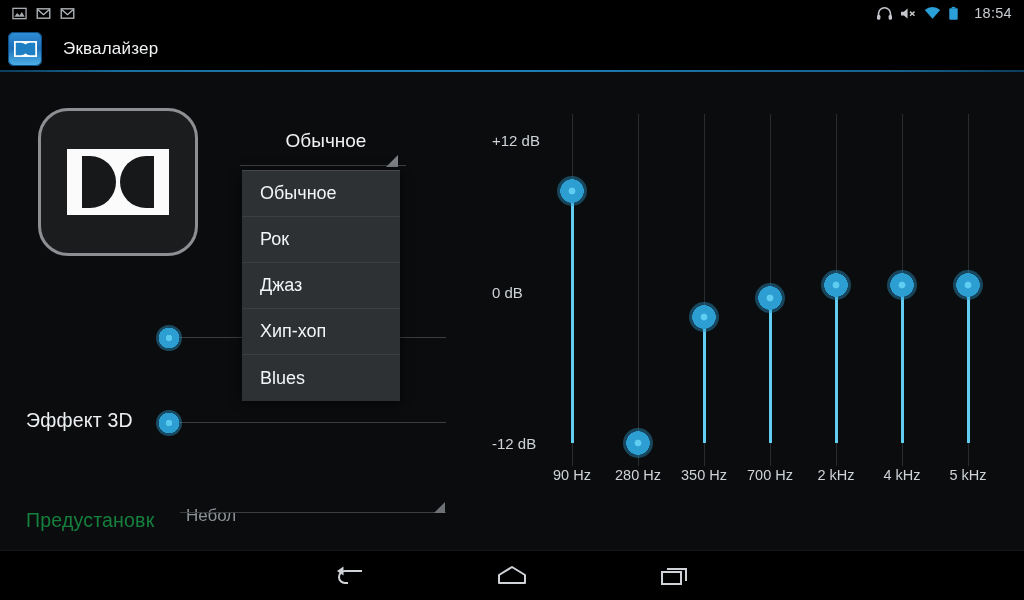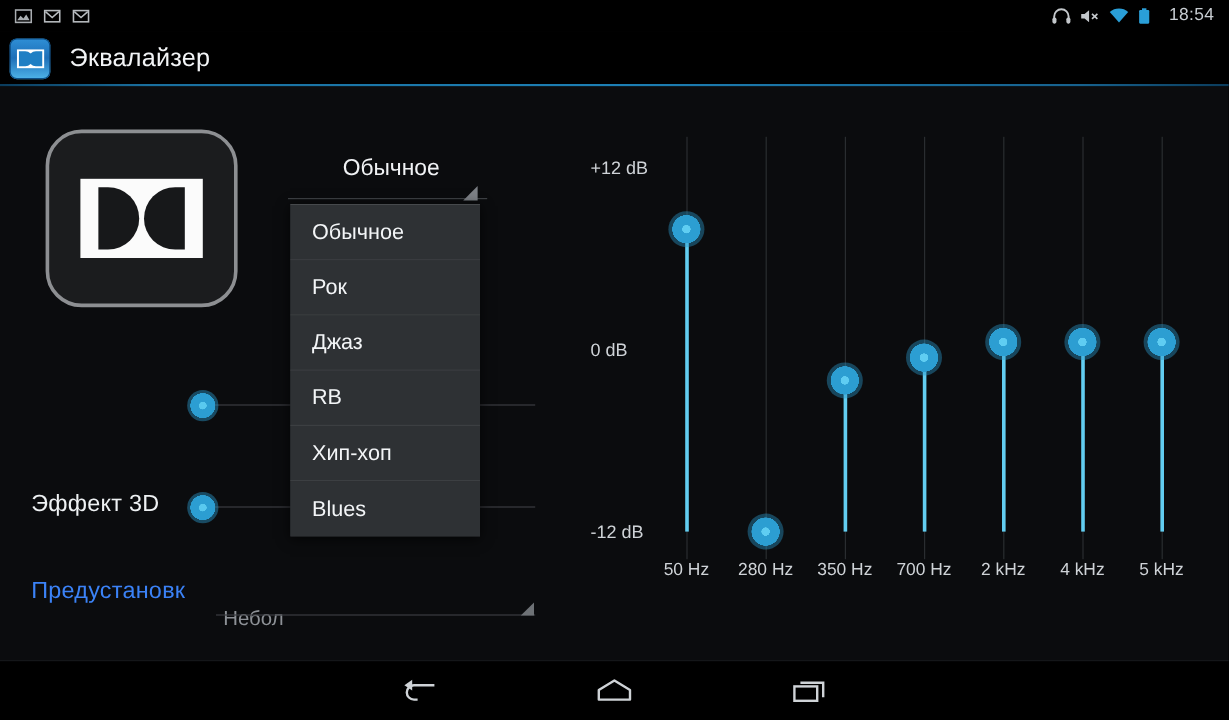--- a/index.html
+++ b/index.html
@@ -25,21 +25,21 @@
   #actionbar {
     position:absolute; left:0; top:26px; width:1024px; height:46px;
     background:#000; display:flex; align-items:center;
   }
   #app-icon {
     width:34px; height:34px; margin-left:8px; border-radius:6px;
     background:linear-gradient(180deg,#2f8fd6 0%,#1d6fb8 48%,#4fb4e8 100%);
     display:flex; align-items:center; justify-content:center;
     box-shadow:0 0 0 1px #0d4f86 inset;
   }
-  #app-title { color:#f2f4f6; font-size:21px; margin-left:16px; letter-spacing:.2px; }
+  #app-title { color:#f2f4f6; font-size:17px; margin-left:21px; letter-spacing:.2px; }
   #actionbar-divider {
     position:absolute; left:0; top:70px; width:1024px; height:2px;
     background:linear-gradient(90deg,#0b3c5c,#1a6f9e 12%,#1d7fb4 50%,#17618d 88%,#0b3c5c);
   }
 
   
   #content { position:absolute; left:0; top:72px; width:1024px; height:478px; background:#0b0c0e; }
 
   
   #dolby-badge {
@@ -51,21 +51,21 @@
     width:102px; height:66px; background:#fbfbfb;
     display:flex; align-items:center; justify-content:center;
   }
   .dd-left, .dd-right { width:34px; height:52px; background:#17181a; }
   .dd-left  { border-radius:0 26px 26px 0; margin-right:2px; }
   .dd-right { border-radius:26px 0 0 26px; margin-left:2px; }
 
   
   .ctl-row { position:absolute; left:26px; color:#eef1f3; }
   .ctl-label { font-size:19.5px; line-height:25px; letter-spacing:.2px; }
-  .ctl-label.muted { color:#3b82f6; }
+  .ctl-label.muted { color:#15803d;margin-top:28px; }
 
   .switch { position:absolute; height:26px; }
   .switch .track {
     position:absolute; left:14px; top:12px; height:1px; background:#3a3d41;
   }
   .switch .thumb {
     position:absolute; left:0; top:0; width:26px; height:26px; border-radius:50%;
     background:radial-gradient(circle at 50% 50%, #59c9ef 0 17%, #2c9ed2 18% 56%, rgba(41,150,200,.45) 57% 100%);
   }
 
@@ -218,21 +218,20 @@
     <div id="spinner-field">
       <div id="spinner-text">Обычное</div>
       <div id="spinner-line"></div>
       <div id="spinner-caret"></div>
     </div>
 
     <div id="dropdown">
       <div class="dd-item">Обычное</div>
       <div class="dd-item">Рок</div>
       <div class="dd-item">Джаз</div>
-      <div class="dd-item">RB</div>
       <div class="dd-item">Хип-хоп</div>
       <div class="dd-item">Blues</div>
     </div>
 
     <div id="eq">
       <div id="eq-grid-layer">
           <div class="eq-grid" style="left: 102px;"></div>
           <div class="eq-grid" style="left: 168px;"></div>
           <div class="eq-grid" style="left: 234px;"></div>
           <div class="eq-grid" style="left: 300px;"></div>
@@ -255,21 +254,21 @@
           <div class="eq-bar" style="left: 299px; top: 225.812px; height: 145.188px;"></div>
           <div class="eq-thumb" style="left: 285px; top: 210.812px;"></div>
           <div class="eq-bar" style="left: 365px; top: 213.188px; height: 157.812px;"></div>
           <div class="eq-thumb" style="left: 351px; top: 198.188px;"></div>
           <div class="eq-bar" style="left: 431px; top: 213.188px; height: 157.812px;"></div>
           <div class="eq-thumb" style="left: 417px; top: 198.188px;"></div>
           <div class="eq-bar" style="left: 497px; top: 213.188px; height: 157.812px;"></div>
           <div class="eq-thumb" style="left: 483px; top: 198.188px;"></div>
         </div>
       <div id="eq-freqlabels">
-          <div class="eq-freq" style="left: 62px; top: 395px; width: 80px;">50 Hz</div>
+          <div class="eq-freq" style="left: 62px; top: 395px; width: 80px;">90 Hz</div>
           <div class="eq-freq" style="left: 128px; top: 395px; width: 80px;">280 Hz</div>
           <div class="eq-freq" style="left: 194px; top: 395px; width: 80px;">350 Hz</div>
           <div class="eq-freq" style="left: 260px; top: 395px; width: 80px;">700 Hz</div>
           <div class="eq-freq" style="left: 326px; top: 395px; width: 80px;">2 kHz</div>
           <div class="eq-freq" style="left: 392px; top: 395px; width: 80px;">4 kHz</div>
           <div class="eq-freq" style="left: 458px; top: 395px; width: 80px;">5 kHz</div>
         </div>
     </div>
   </div>
 

